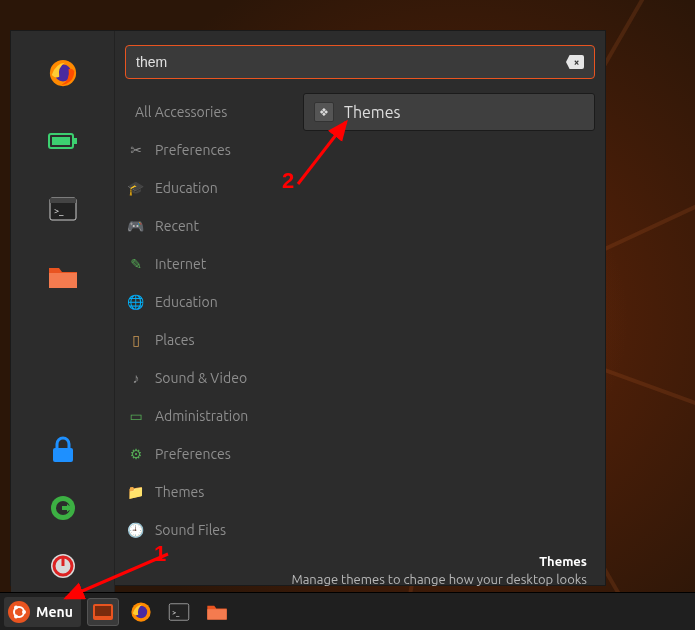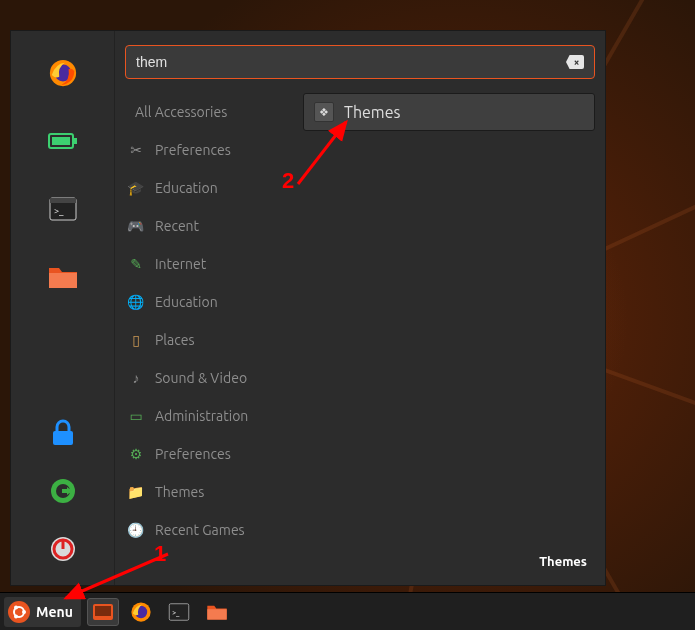--- a/index.html
+++ b/index.html
@@ -300,34 +300,35 @@
           <div class="cat-item">
             <span class="cat-icon" style="color:#5a5">⚙</span>
             <span>Preferences</span>
           </div>
           <div class="cat-item">
             <span class="cat-icon" style="color:#e95420">📁</span>
             <span>Themes</span>
           </div>
           <div class="cat-item">
             <span class="cat-icon" style="color:#e95420">🕘</span>
-            <span>Recent Games</span>
+            <span>Sound Files</span>
           </div>
         </div>
 
         <div class="results">
           <div class="result-item">
             <div class="result-icon">❖</div>
             <span>Themes</span>
           </div>
         </div>
       </div>
 
       <div class="footer-desc">
         <div class="ft">Themes</div>
+        <div class="fd">Manage themes to change how your desktop looks</div>
       </div>
     </div>
   </div>
 </div>
 
 <div class="taskbar">
   <div class="menu-btn">
     <div class="badge">
       <svg width="16" height="16" viewBox="0 0 16 16">
           <circle cx="8" cy="8" r="5" fill="none" stroke="#fff" stroke-width="2"></circle>

